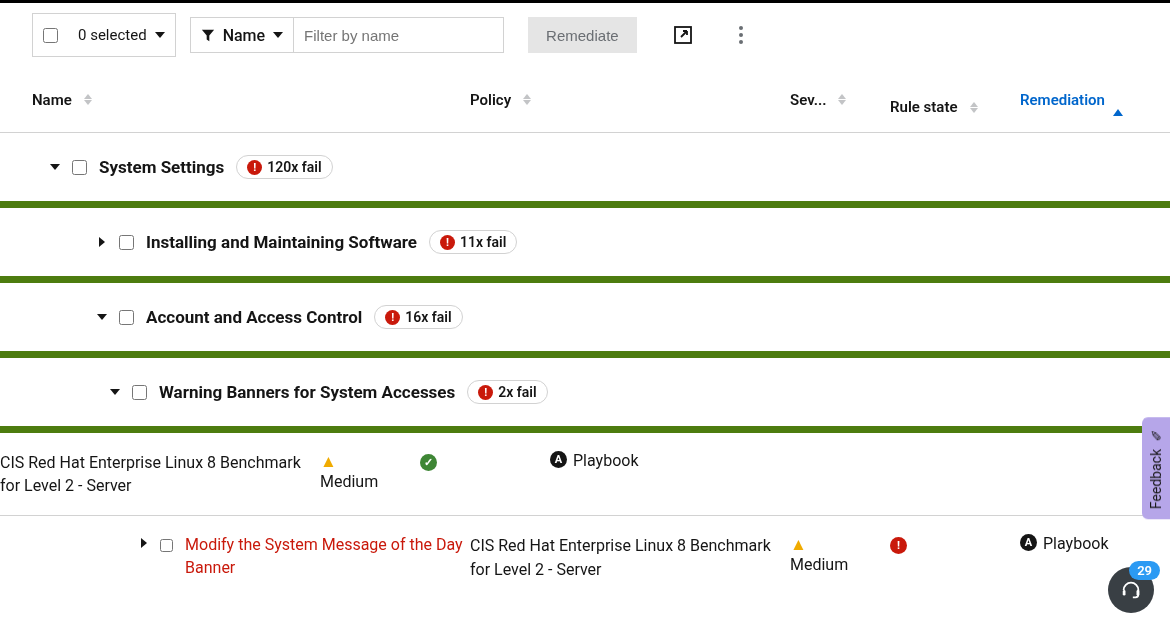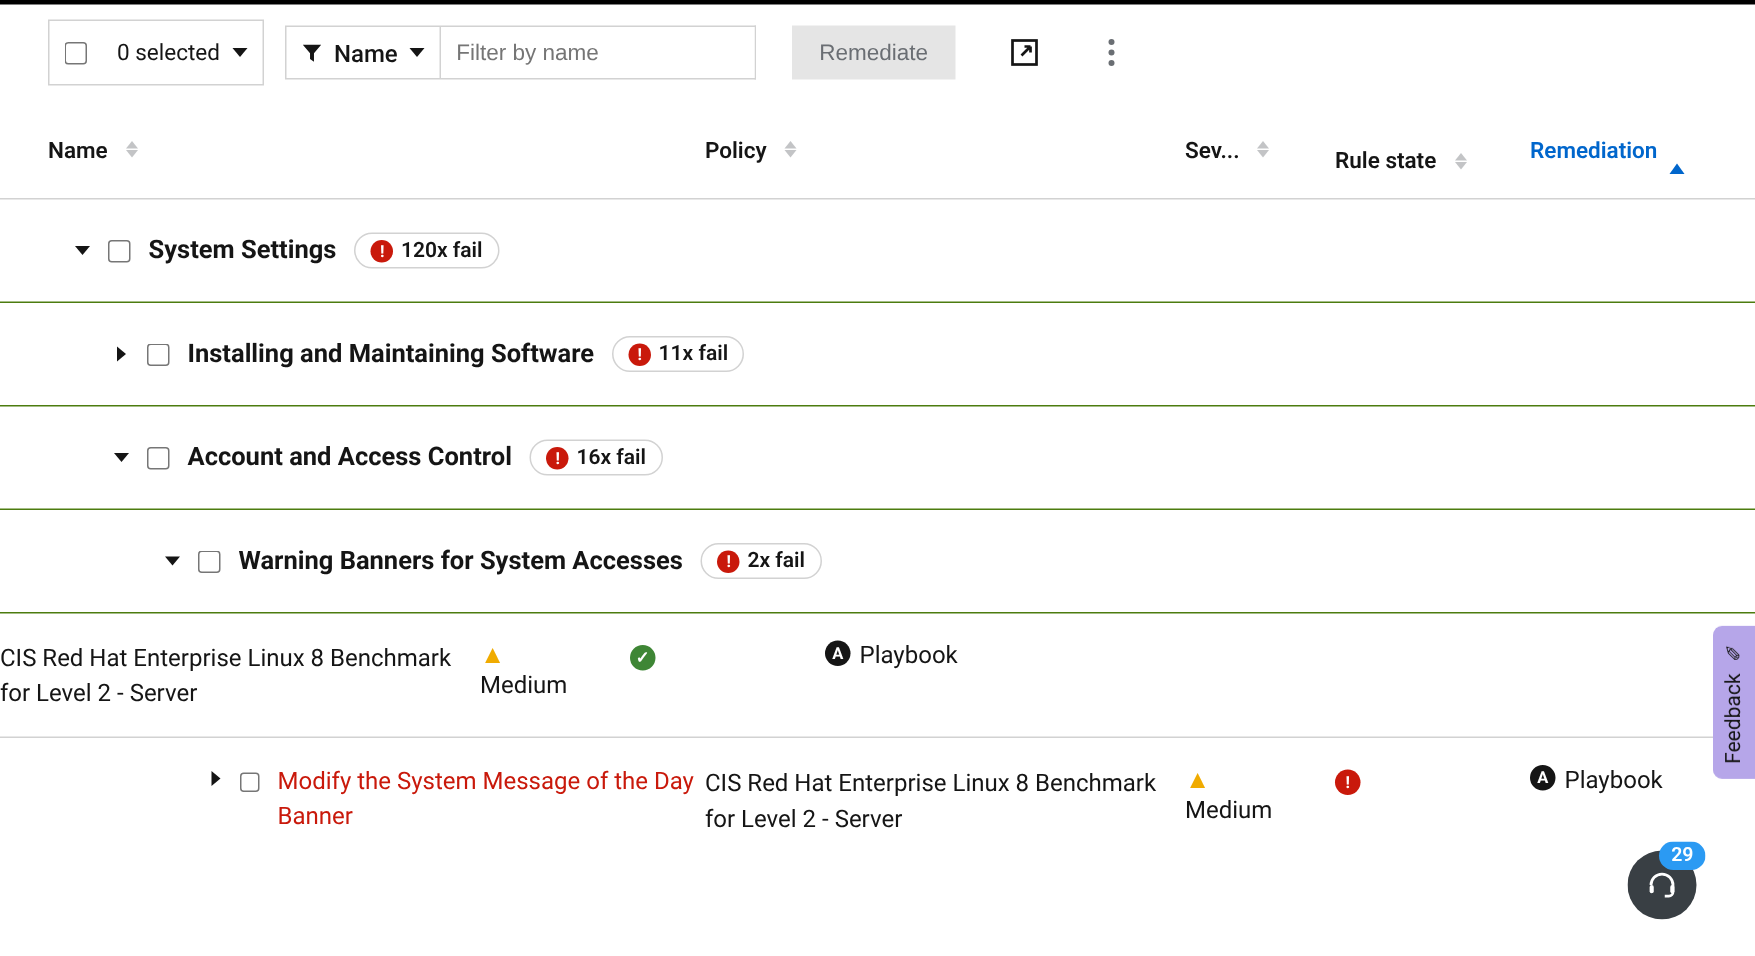--- a/index.html
+++ b/index.html
@@ -97,24 +97,24 @@
   .col-rule { width: 130px; font-weight:600; display:flex; align-items:center; gap:12px;margin-top:15px;}
   .col-rem { flex:1; font-weight:600; color:#0066cc; display:flex; align-items:center; gap:8px; justify-content:flex-start;}
   .sort-ic { display:inline-flex; flex-direction:column; gap:1px; opacity:.4;}
   .sort-ic::before { content:""; width:0;height:0;border-left:4px solid transparent;border-right:4px solid transparent;border-bottom:5px solid #6a6e73;}
   .sort-ic::after { content:""; width:0;height:0;border-left:4px solid transparent;border-right:4px solid transparent;border-top:5px solid #6a6e73;}
   .sort-up-active::before { content:""; width:0;height:0;border-left:5px solid transparent;border-right:5px solid transparent;border-bottom:7px solid #0066cc;}
   .group-row {
     display:flex;
     align-items:center;
     padding: 22px 32px;
-    border-bottom: 1px solid #4d7c0f;
+    border-bottom: 7px solid #4d7c0f;
   }
   .indent-0 { padding-left: 48px; }
-  .indent-1 { padding-left: 74px; }
+  .indent-1 { padding-left: 95px; }
   .indent-2 { padding-left: 108px; }
   .expand-ic { width:14px; display:flex; justify-content:center; margin-right: 10px; cursor:pointer;}
   .cb { width:15px; height:15px; margin-right:12px; }
   .group-title { font-weight:700; font-size:17px; margin-right:12px; }
   .fail-badge {
     display:inline-flex;
     align-items:center;
     gap:5px;
     border:1px solid #d2d2d2;
     border-radius: 14px;
@@ -158,21 +158,21 @@
     position:fixed; right:0; top:417px;
     background:#b6a6e9; color:#151515;
     writing-mode: vertical-rl;
     transform: rotate(180deg);
     padding: 10px 6px;
     font-size:14px;
     border-radius: 0 6px 6px 0;
     display:flex; align-items:center; gap:6px;
   }
   .fab {
-    position:fixed; right:39px; bottom:24px;
+    position:fixed; right:16px; bottom:24px;
     width:46px; height:46px; border-radius:50%;
     background:#393f44; color:#fff;
     display:flex; align-items:center; justify-content:center;
   }
   .fab-badge {
     position:absolute; top:-6px; right:-6px;
     background:#2b9af3; color:#fff;
     border-radius:12px; padding:2px 8px;
     font-size:13px; font-weight:600;
   }

